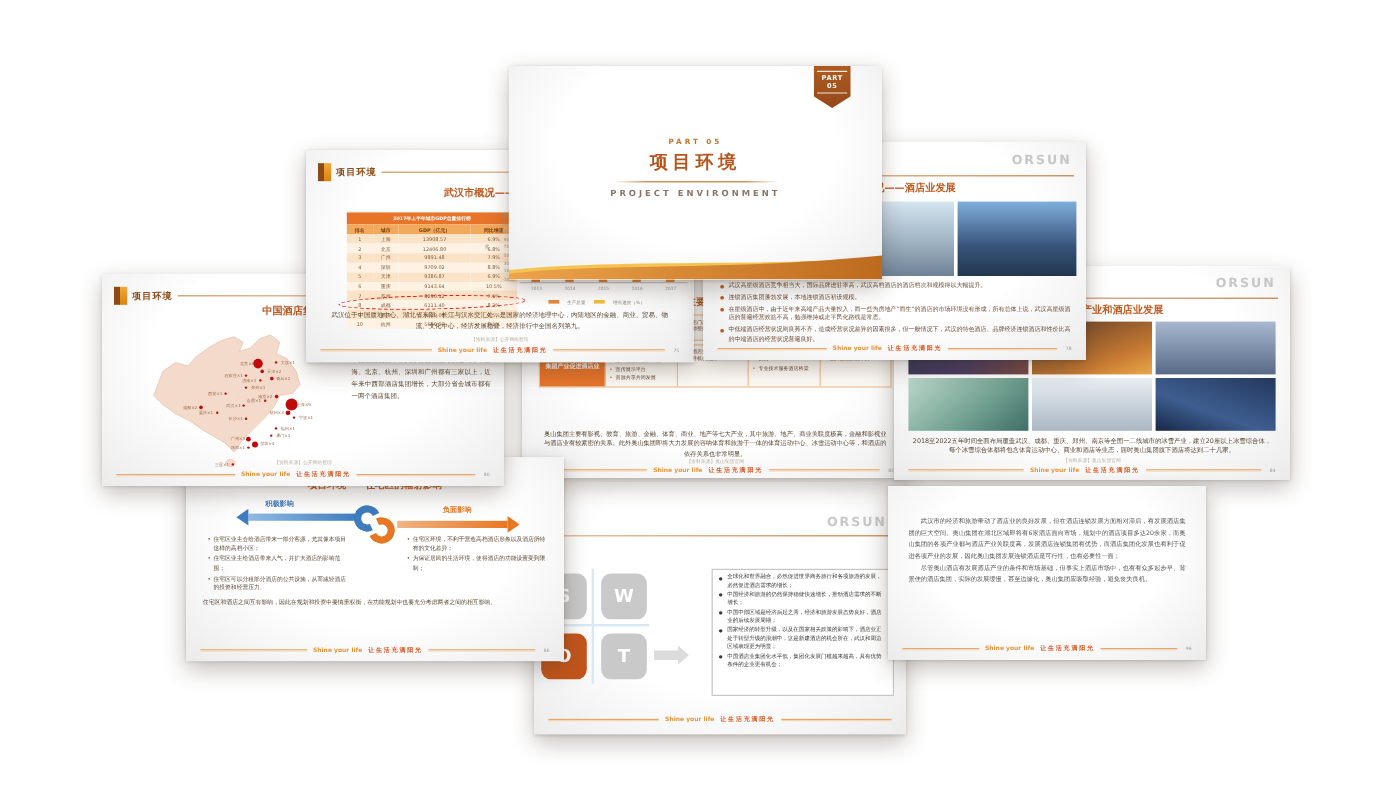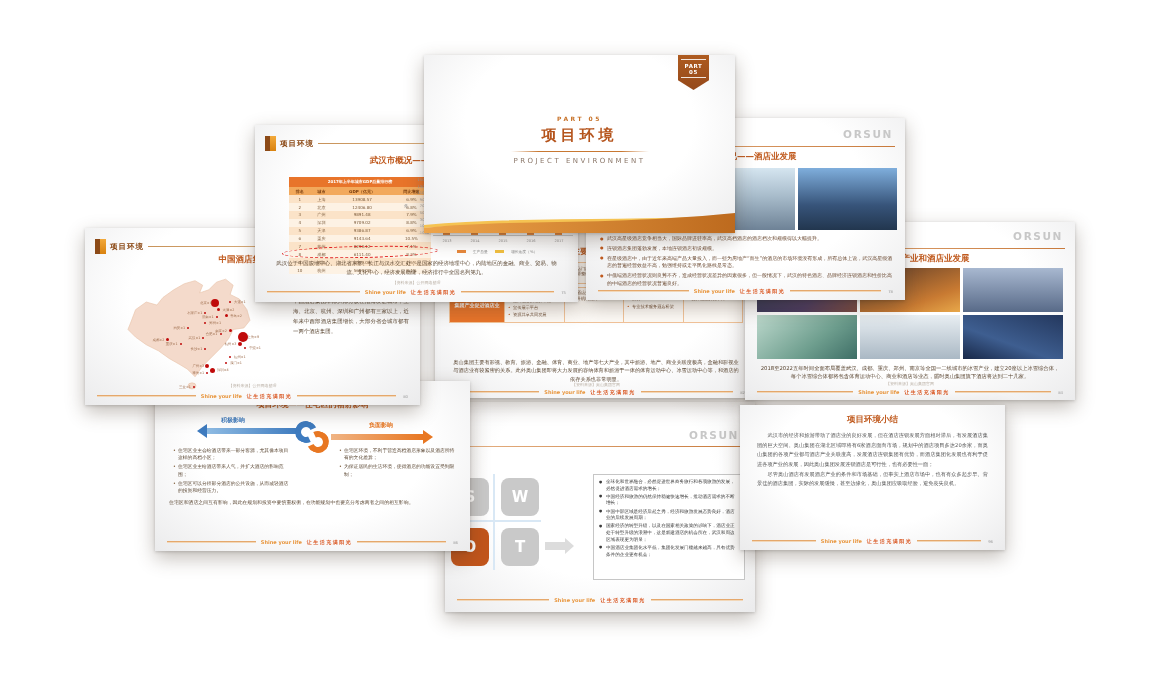--- a/index.html
+++ b/index.html
@@ -33,21 +33,21 @@
   #s-title{left:424px;top:55px;width:311px;height:178px;z-index:60}
   .badge{position:absolute;right:26px;top:0;width:31px;height:35px;
          background:linear-gradient(180deg,#AE5B20,#95491A);
          clip-path:polygon(0 0,100% 0,100% 72%,50% 100%,0 72%)}
   .badge-inner{margin:4px 3px 0 3px;border-top:1px solid rgba(255,255,255,.85);border-bottom:1px solid rgba(255,255,255,.85);
          padding:2.5px 0;font-size:5.5px;color:#fff;text-align:center;letter-spacing:.6px;font-weight:bold}
   .tt-block{position:absolute;left:0;right:0;top:60px;text-align:center}
   .tt-part{font-size:6px;color:#C8732A;letter-spacing:2.5px;font-weight:bold}
   .tt-main{font-size:15px;color:#B5541C;letter-spacing:4px;font-weight:bold;margin-top:4px}
   .tt-div{width:138px;height:1px;margin:6px auto 5px auto;background:linear-gradient(90deg,rgba(200,120,50,0),#C87832 20%,#C87832 80%,rgba(200,120,50,0))}
-  .tt-sub{font-size:7px;color:#8A7668;letter-spacing:2.5px;font-weight:normal}
+  .tt-sub{font-size:7px;color:#8A7668;letter-spacing:2.5px;font-weight:bold}
   .wave{position:absolute;left:0;right:0;bottom:0;height:26px}
 
   
   #s-gdp{left:255px;top:125px;width:323px;height:177px;z-index:50}
   #s-gdp .stitle{top:30px;font-size:8.5px}
   .gdp-cap{position:absolute;left:34px;top:52px;width:142px;height:10px;background:#E8742A;color:#fff;
            font-size:4px;line-height:10px;text-align:center;font-weight:bold}
   .gdptable{position:absolute;left:34px;top:62px;width:142px;border-collapse:collapse;font-size:4.1px;color:#7A5A3A;text-align:center}
   .gdptable th{background:#F2A95C;color:#7A3F10;font-weight:bold;padding:1.6px 1px}
   .gdptable td{padding:1.45px 1px}
@@ -306,21 +306,20 @@
     <div class="footer">
       <span class="fline"></span>
       <span class="f-en">Shine your life</span>
       <span class="f-cn">让生活充满阳光</span>
       <span class="fline"></span>
       <span class="f-page">86</span>
     </div>
   </div>
 
   <div class="slide" id="s-sum">
-    <div class="stitle">项目环境小结</div>
     <div class="sump">
         <p>武汉市的经济和旅游带动了酒店业的良好发展，但在酒店连锁发展方面相对滞后，有发展酒店集团的巨大空间。奥山集团在湖北区域即将有6家酒店面向市场，规划中的酒店项目多达20余家，而奥山集团的各项产业都与酒店产业关联度高，发展酒店连锁集团有优势，而酒店集团化发展也有利于促进各项产业的发展，因此奥山集团发展连锁酒店是可行性，也有必要性一面；</p>
         <p>尽管奥山酒店有发展酒店产业的条件和市场基础，但事实上酒店市场中，也有有众多起步早、背景佳的酒店集团，实际的发展缓慢，甚至边缘化，奥山集团应吸取经验，避免丧失良机。</p>
       </div>
     <div class="footer">
       <span class="fline"></span>
       <span class="f-en">Shine your life</span>
       <span class="f-cn">让生活充满阳光</span>
       <span class="fline"></span>
       <span class="f-page">96</span>

